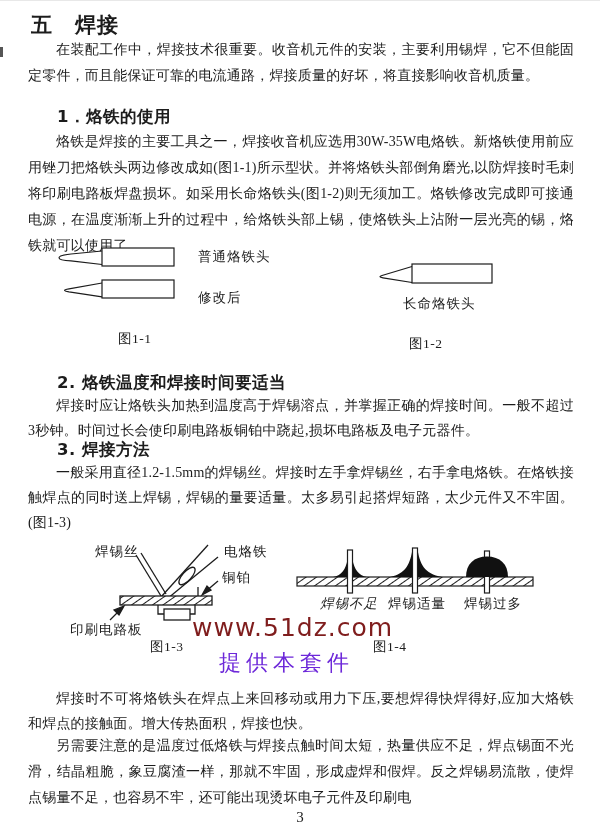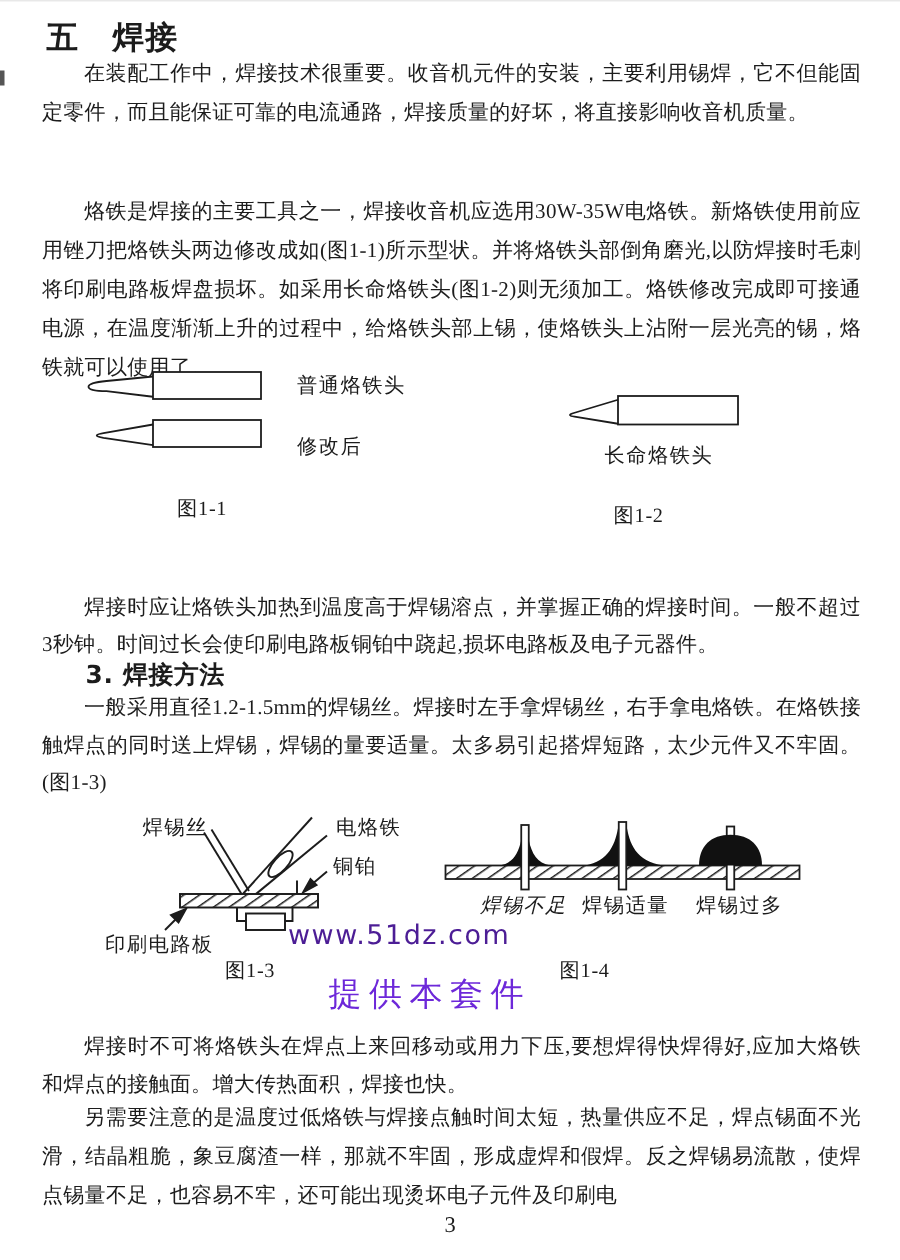--- a/index.html
+++ b/index.html
@@ -25,21 +25,21 @@
     position:absolute; left:57px;
     font-family:"DejaVu Sans","Liberation Sans",sans-serif;
     font-weight:bold; font-size:16.5px; letter-spacing:0.5px;
   }
   .figlabel { position:absolute; font-size:13.5px; letter-spacing:1px; white-space:nowrap; }
   .figcap   { position:absolute; font-size:13.5px; letter-spacing:0.5px; white-space:nowrap; }
   .fig { position:absolute; }
   .wm1 {
     position:absolute; left:192px; top:612px;
     font-family:"DejaVu Sans","Liberation Sans",sans-serif;
-    font-size:18px; color:#4c1d95; letter-spacing:1px;
+    font-size:25px; color:#7f1d1d; letter-spacing:1px;
   }
   .wm2 {
     position:absolute; left:219px; top:647px;
     font-family:"DejaVu Sans","Liberation Sans",sans-serif;
     font-size:22px; color:#6d28d9; letter-spacing:5px;
   }
   .pagenum {
     position:absolute; left:0; top:808px; width:600px;
     text-align:center; font-size:15px;
   }
@@ -50,20 +50,21 @@
 <body>
 
 <div class="page">
 
   <div class="scan-mark"></div>
 
   <div class="title">五　焊接</div>
 
   <p class="para lh26" style="top: 36px; margin: 0px;">在装配工作中，焊接技术很重要。收音机元件的安装，主要利用锡焊，它不但能固定零件，而且能保证可靠的电流通路，焊接质量的好坏，将直接影响收音机质量。</p>
 
+  <div class="h-sec" style="top:105px;">1．烙铁的使用</div>
   <p class="para lh26" style="top: 128px; margin: 0px;">烙铁是焊接的主要工具之一，焊接收音机应选用30W-35W电烙铁。新烙铁使用前应用锉刀把烙铁头两边修改成如(图1-1)所示型状。并将烙铁头部倒角磨光,以防焊接时毛刺将印刷电路板焊盘损坏。如采用长命烙铁头(图1-2)则无须加工。烙铁修改完成即可接通电源，在温度渐渐上升的过程中，给烙铁头部上锡，使烙铁头上沾附一层光亮的锡，烙铁就可以使用了。</p>
 
   <div class="fig" style="left:55px; top:243px;">
     <svg width="125" height="60" viewBox="0 0 125 60">
       <g fill="none" stroke="#1c1c1c" stroke-width="1.2">
         <rect x="47" y="4" width="72" height="18" fill="#fff"></rect>
         <path d="M47,7 L16,10 Q4,11.2 4,13.8 Q4,16.6 16,16.8 L47,20.5"></path>
         <rect x="47" y="36" width="72" height="18" fill="#fff"></rect>
         <path d="M47,39 L14,44.8 Q5,46.3 14,47.9 L47,52.8"></path>
       </g>
@@ -77,20 +78,21 @@
     <svg width="122" height="28" viewBox="0 0 122 28">
       <g fill="none" stroke="#1c1c1c" stroke-width="1.2">
         <rect x="38" y="4" width="80" height="19" fill="#fff"></rect>
         <path d="M38,6.5 L8,15.5 Q3.5,17 9,17.8 L38,22.5"></path>
       </g>
     </svg>
   </div>
   <div class="figlabel" style="left:403px; top:294px;">长命烙铁头</div>
   <div class="figcap" style="left:409px; top:334px;">图1-2</div>
 
+  <div class="h-sec" style="top:371px;">2. 烙铁温度和焊接时间要适当</div>
   <p class="para lh25" style="top: 392px; margin: 0px;">焊接时应让烙铁头加热到温度高于焊锡溶点，并掌握正确的焊接时间。一般不超过3秒钟。时间过长会使印刷电路板铜铂中跷起,损坏电路板及电子元器件。</p>
 
   <div class="h-sec" style="top:438px;">3. 焊接方法</div>
   <p class="para lh25" style="top: 459px; margin: 0px;">一般采用直径1.2-1.5mm的焊锡丝。焊接时左手拿焊锡丝，右手拿电烙铁。在烙铁接触焊点的同时送上焊锡，焊锡的量要适量。太多易引起搭焊短路，太少元件又不牢固。(图1-3)</p>
 
   <div class="fig" style="left:68px; top:538px;">
     <svg width="235" height="100" viewBox="0 0 235 100">
       <defs>
         <pattern id="hatch" width="6" height="10" patternUnits="userSpaceOnUse" patternTransform="rotate(55)">
           <rect width="6" height="10" fill="#fff"></rect>

